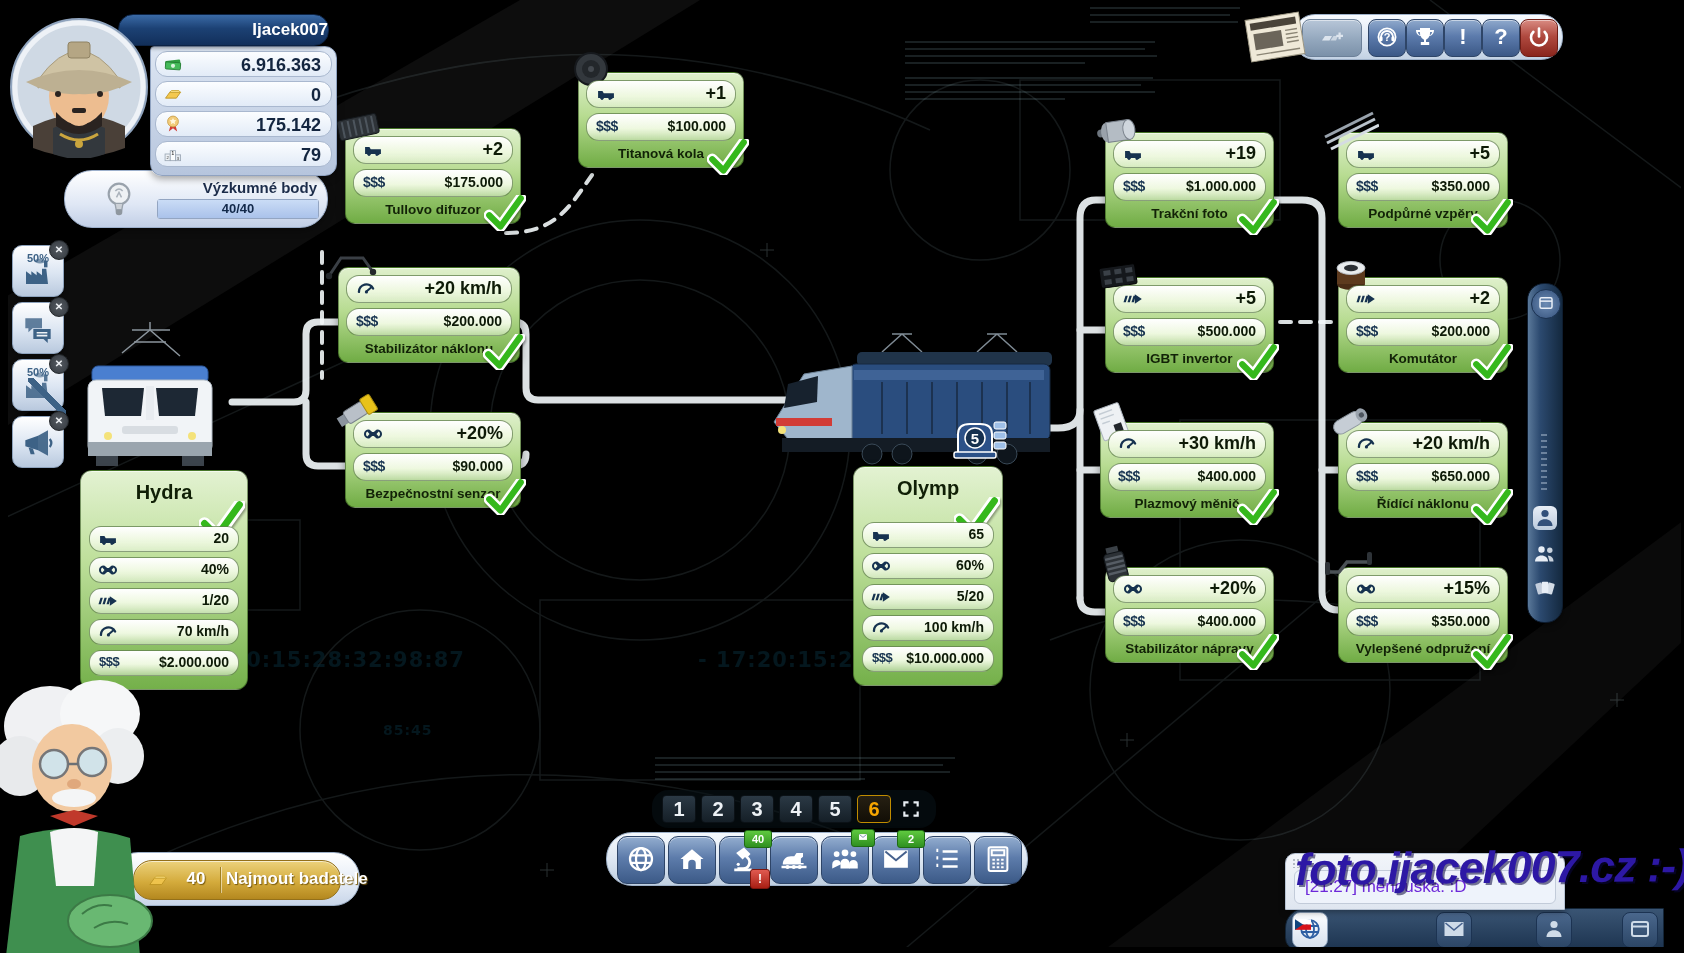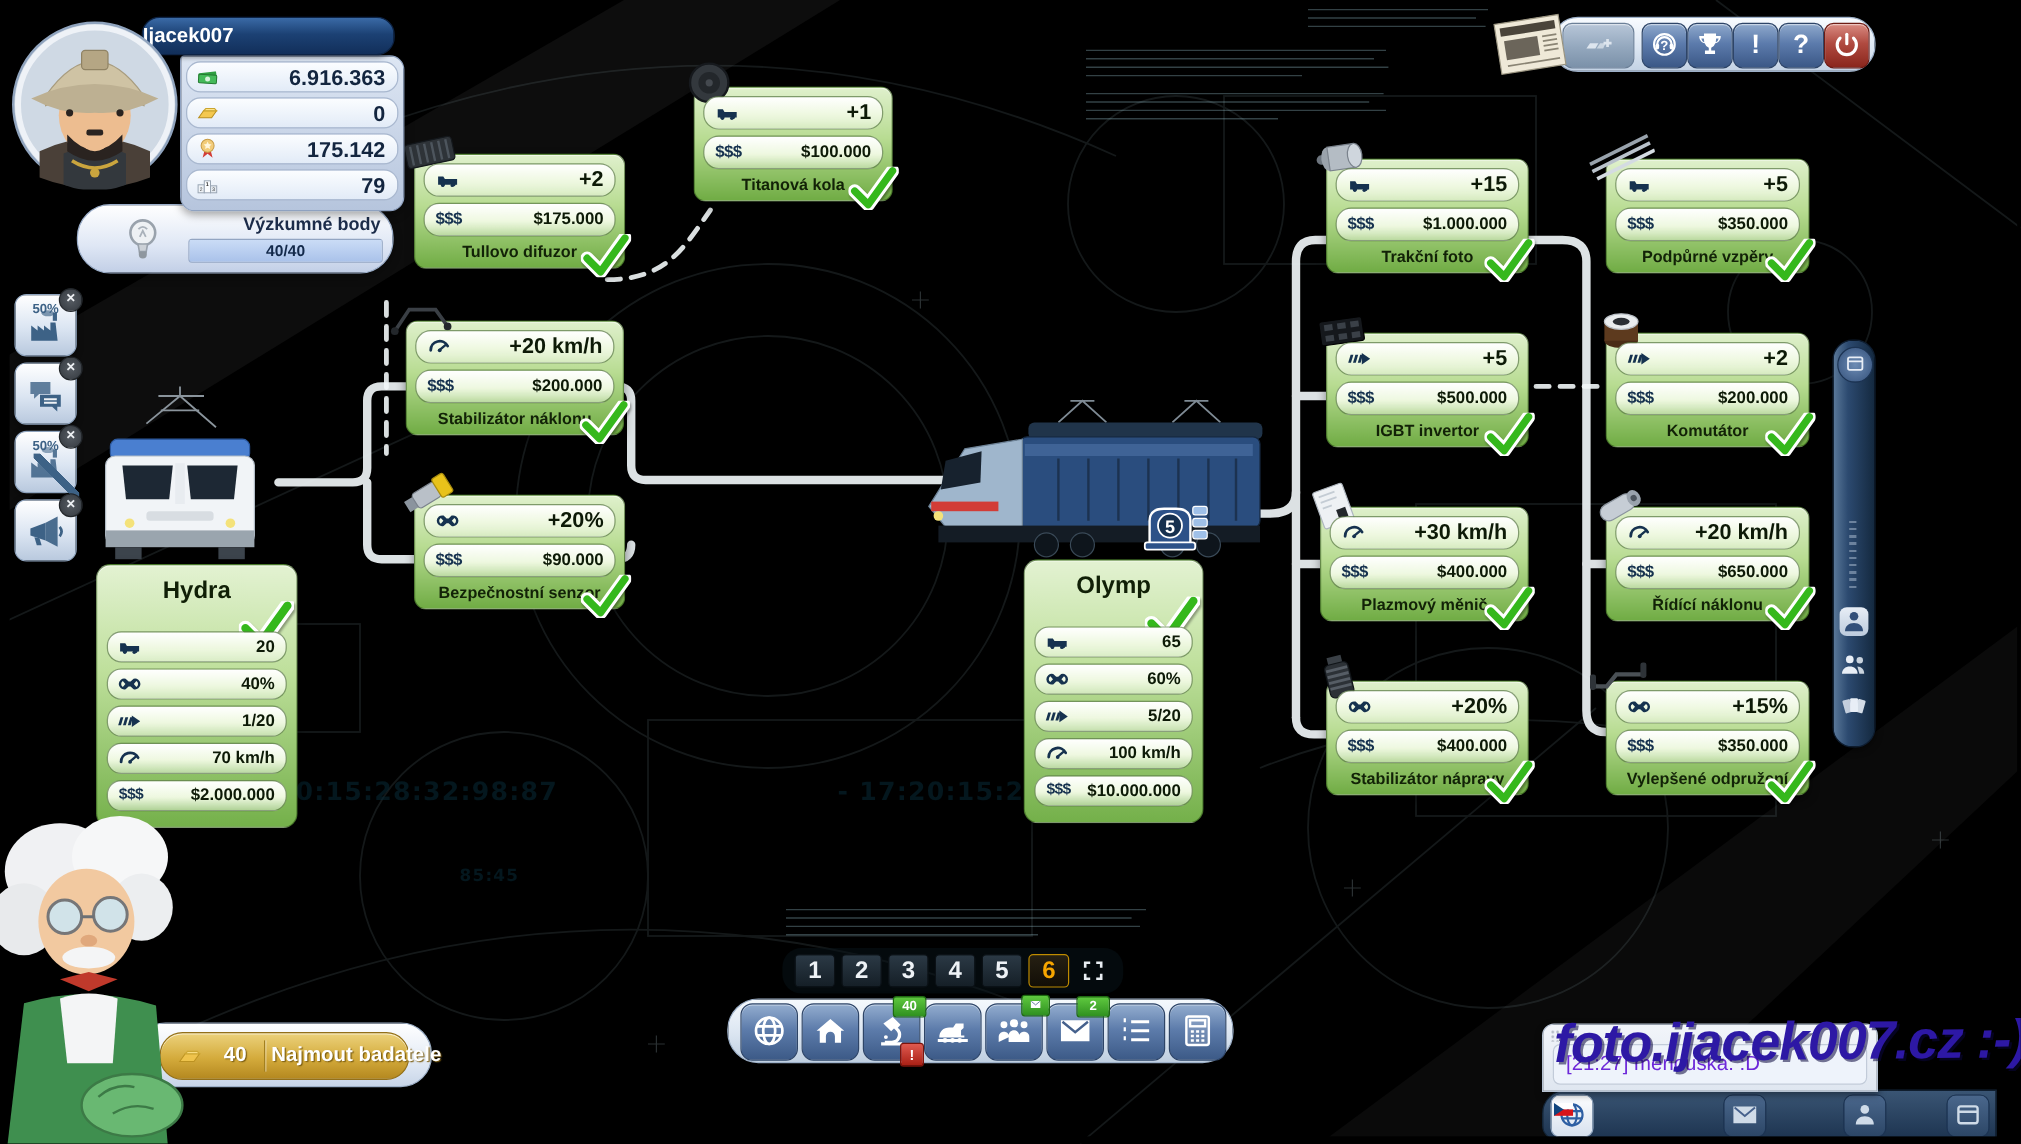--- a/index.html
+++ b/index.html
@@ -39,21 +39,21 @@
   .srow{position:relative;height:24px;border-radius:12px;margin-bottom:5px;
     background:linear-gradient(#ffffff 0%,#eef8e0 55%,rgba(255,255,255,.4) 100%);
     border:1px solid rgba(40,80,15,.55);}
   .srow .icn{position:absolute;left:7px;top:2px;width:22px;height:20px;color:#16324f;}
   .srow .icn svg{width:22px;height:20px;}
   .sval{position:absolute;right:9px;top:3px;font-size:14px;font-weight:bold;color:#0d1a07;white-space:nowrap;}
   .srow .dollars{top:3px;font-size:13px;}
   
   #nameBanner{left:118px;top:14px;width:209px;height:30px;z-index:20;border-radius:15px;
     background:linear-gradient(#3a6aa6 0%,#1c4174 45%,#122f5a 100%);border:1px solid #0d2344;
-    color:#fff;font-size:17px;font-weight:bold;text-align:left;line-height:30px;box-shadow:0 2px 4px rgba(0,0,0,.4);}
+    color:#fff;font-size:17px;font-weight:bold;text-align:right;line-height:30px;box-shadow:0 2px 4px rgba(0,0,0,.4);}
   #resPanel{left:150px;top:46px;width:177px;height:120px;z-index:19;border-radius:4px 12px 12px 12px;
     background:linear-gradient(#dde6f3 0%,#b6c5dd 100%);border:1px solid #8fa2c0;box-shadow:0 3px 7px rgba(0,0,0,.35);padding:4px;}
   .rrow{position:relative;height:24px;border-radius:12px;margin-bottom:4px;background:linear-gradient(#fbfdff,#e2ebf7);
     border:1px solid #a9b8cf;}
   .rrow .icn{position:absolute;left:6px;top:2px;width:22px;height:20px;}
   .rrow .icn svg{width:22px;height:20px;}
   .rval{position:absolute;right:10px;top:3px;font-size:18px;font-weight:bold;color:#13253f;}
   #avatar{left:8px;top:16px;z-index:25;}
   
   #rpPill{left:64px;top:170px;width:262px;height:56px;z-index:18;border-radius:28px;
@@ -658,21 +658,21 @@
         </g>
       </svg>
       <div class="prow">
         <span class="icn">
           <svg viewBox="0 0 24 24" fill="currentColor">
             <path d="M2.5 8.5h5.2l1.6 2.6H21.5v5.6h-1.4a2.4 2.4 0 0 1-4.6 0H9.5a2.4 2.4 0 0 1-4.6 0H2.5z"></path>
             <circle cx="7.2" cy="17.4" r="1.7"></circle>
             <circle cx="16.6" cy="17.4" r="1.7"></circle>
           </svg>
         </span>
-        <span class="pval">+15</span>
+        <span class="pval">+19</span>
       </div>
       <div class="prow">
         <span class="dollars">$$$</span>
         <span class="pval pv2">$1.000.000</span>
       </div>
       <div class="cname">Trakční foto</div>
       <svg class="check" viewBox="0 0 36 32">
         <path d="M4 18 L14 28 L32 3" fill="none" stroke="#ffffff" stroke-width="10" stroke-linecap="round" stroke-linejoin="round"></path>
         <path d="M4 18 L14 28 L32 3" fill="none" stroke="#35b81c" stroke-width="5.5" stroke-linecap="round" stroke-linejoin="round"></path>
       </svg>

